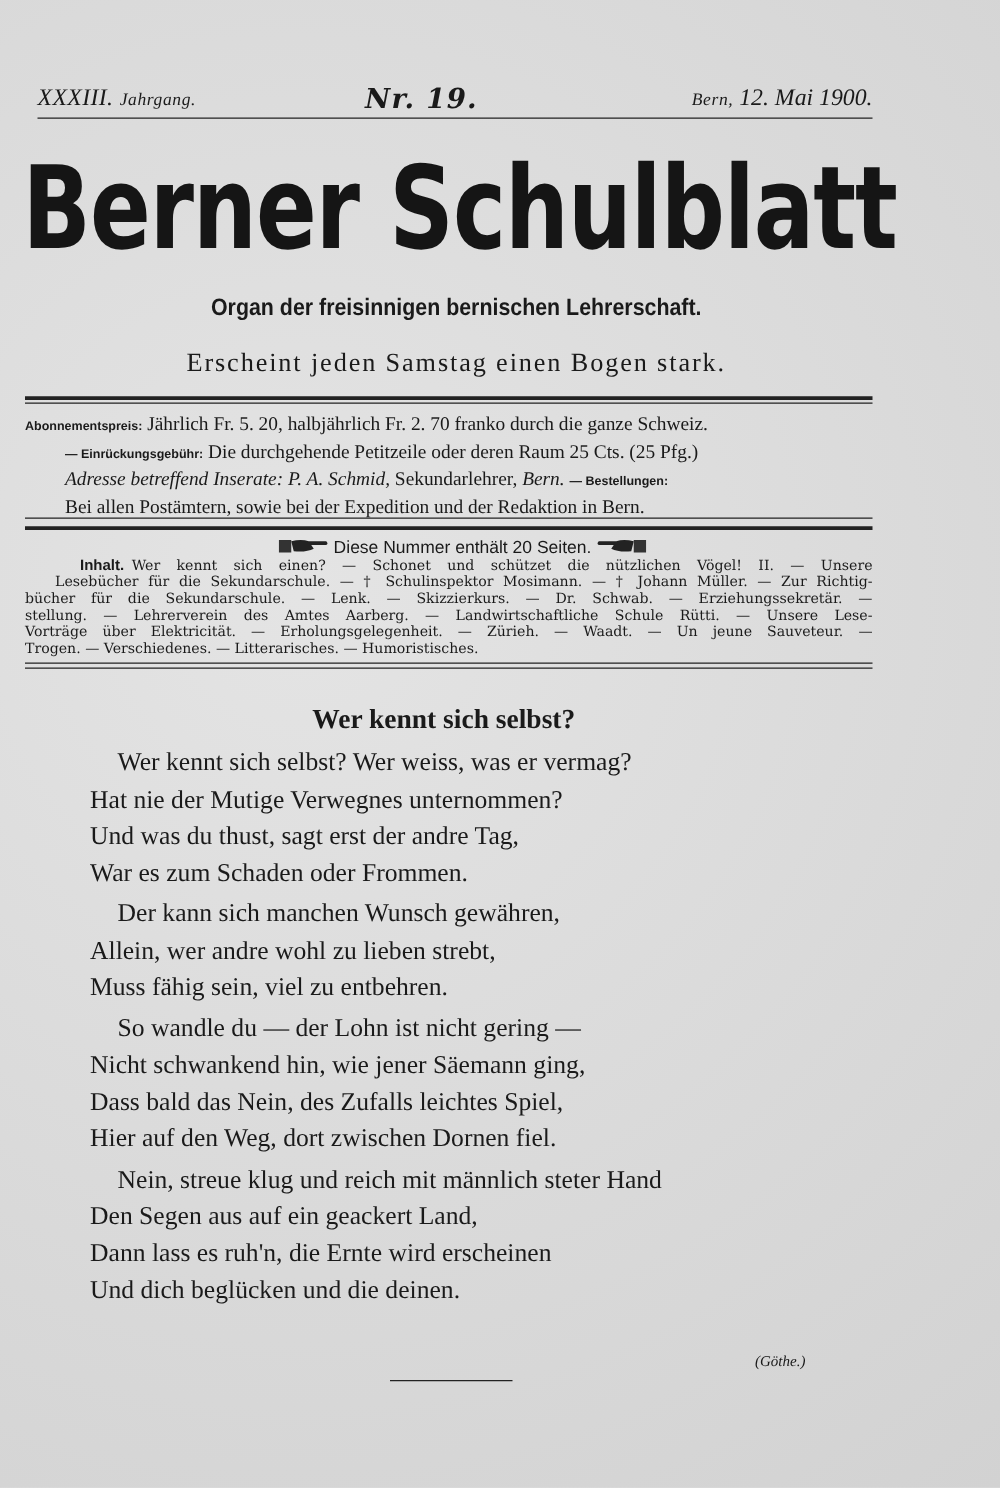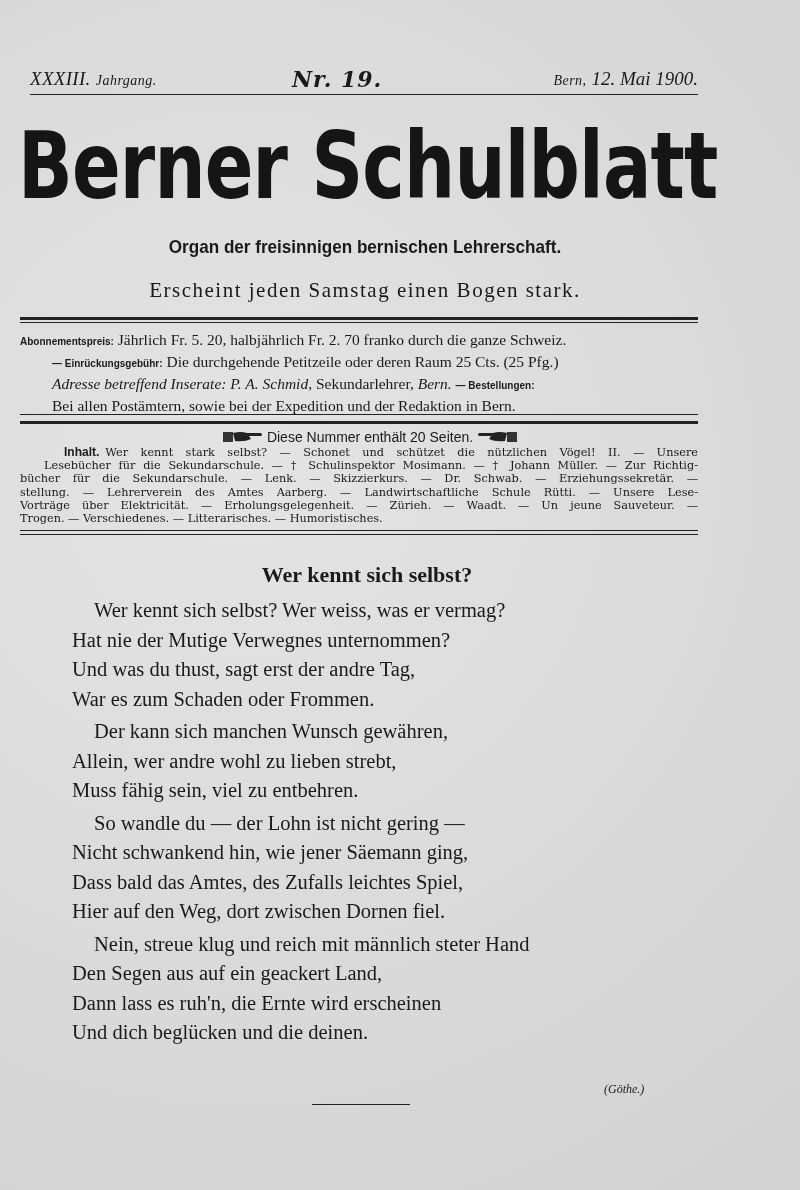--- a/index.html
+++ b/index.html
@@ -53,21 +53,21 @@
   .hand { display: inline-block; vertical-align: middle; }
   .contents {
     position: absolute; left: 20px; width: 678px; top: 446px;
     font-family: "DejaVu Serif", serif; font-size: 11.3px; line-height: 13.2px;
     text-align: justify;
   }
   .contents .line { white-space: nowrap; display: flex; justify-content: space-between; }
   .contents .last { justify-content: flex-start; }
   .poem-title {
     position: absolute; left: 0; width: 710px; top: 562px; text-align: center;
-    font-family: "Liberation Serif", serif; font-weight: bold; font-size: 22px; padding-left: 12px;
+    font-family: "Liberation Serif", serif; font-weight: bold; font-size: 22px;
   }
   .poem {
     position: absolute; left: 72px; top: 596px;
     font-family: "Liberation Serif", serif; font-size: 20.5px; line-height: 29.5px;
   }
   .poem .stanza { margin-bottom: 3px; }
   .poem .l1 { padding-left: 22px; }
   .author {
     position: absolute; left: 604px; top: 1082px;
     font-family: "Liberation Serif", serif; font-style: italic; font-size: 12px;
@@ -127,21 +127,21 @@
             <rect x="0" y="2" width="10" height="10" fill="#333"></rect>
             <path d="M10 3 Q18 1 24 3 L38 3 Q40 5 38 6 L26 6 L28 9 Q22 12 12 11 Z" fill="#222"></path>
           </g>
         </svg>
     </span>
   </div>
 
   <div class="contents">
     <div class="line" style="padding-left:44px;">
       <span class="sans-b" style="font-size:12px;">Inhalt.</span>
-      <span style="flex:1;margin-left:6px;text-align:justify;text-align-last:justify;">Wer kennt stark selbst? — Schonet und schützet die nützlichen Vögel! II. — Unsere</span>
+      <span style="flex:1;margin-left:6px;text-align:justify;text-align-last:justify;">Wer kennt sich einen? — Schonet und schützet die nützlichen Vögel! II. — Unsere</span>
     </div>
     <div class="line">
         <span style="flex:1;text-align:justify;text-align-last:justify;margin-left:24px;">Lesebücher für die Sekundarschule. — † Schulinspektor Mosimann. — † Johann Müller. — Zur Richtig-</span>
       </div>
     <div class="line">
         <span style="flex:1;text-align:justify;text-align-last:justify;">bücher für die Sekundarschule. — Lenk. — Skizzierkurs. — Dr. Schwab. — Erziehungssekretär. —</span>
       </div>
     <div class="line">
         <span style="flex:1;text-align:justify;text-align-last:justify;">stellung. — Lehrerverein des Amtes Aarberg. — Landwirtschaftliche Schule Rütti. — Unsere Lese-</span>
       </div>
@@ -166,21 +166,21 @@
       <div>War es zum Schaden oder Frommen.</div>
     </div>
     <div class="stanza">
       <div class="l1">Der kann sich manchen Wunsch gewähren,</div>
       <div>Allein, wer andre wohl zu lieben strebt,</div>
       <div>Muss fähig sein, viel zu entbehren.</div>
     </div>
     <div class="stanza">
       <div class="l1">So wandle du — der Lohn ist nicht gering —</div>
       <div>Nicht schwankend hin, wie jener Säemann ging,</div>
-      <div>Dass bald das Amtes, des Zufalls leichtes Spiel,</div>
+      <div>Dass bald das Nein, des Zufalls leichtes Spiel,</div>
       <div>Hier auf den Weg, dort zwischen Dornen fiel.</div>
     </div>
     <div class="stanza">
       <div class="l1">Nein, streue klug und reich mit männlich steter Hand</div>
       <div>Den Segen aus auf ein geackert Land,</div>
       <div>Dann lass es ruh'n, die Ernte wird erscheinen</div>
       <div>Und dich beglücken und die deinen.</div>
     </div>
   </div>
 

